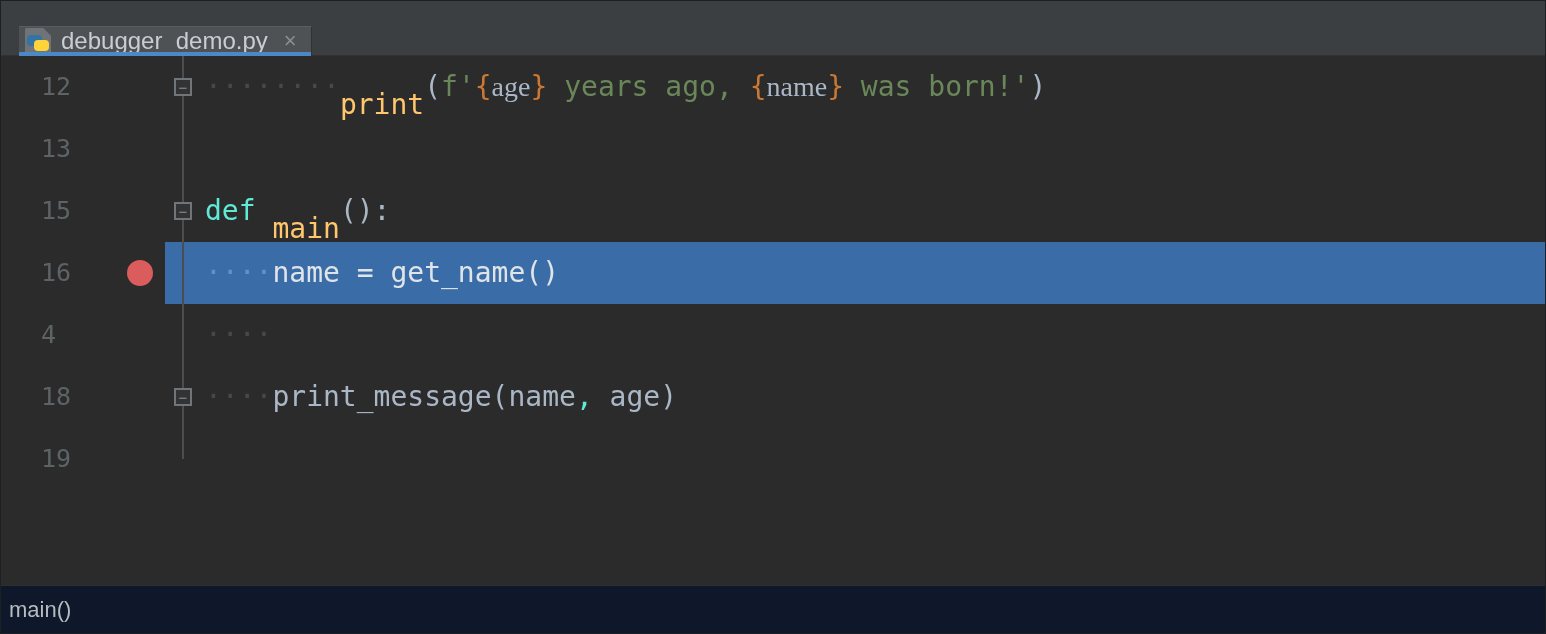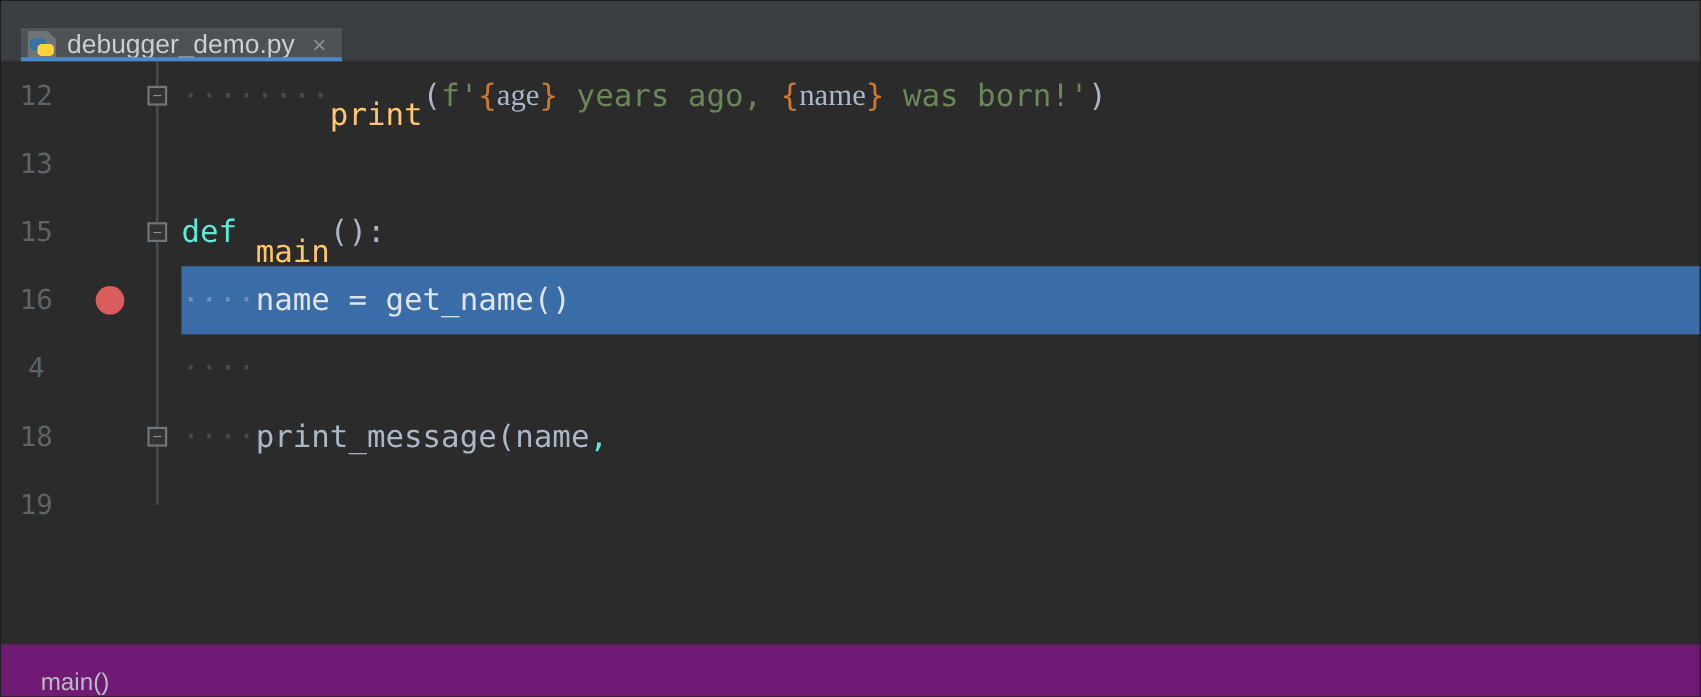--- a/index.html
+++ b/index.html
@@ -93,27 +93,28 @@
     line-height: 62px;
   }
   .line {
     display: flex;
     align-items: stretch;
     height: 62px;
     position: relative;
   }
   .gutter-num {
     width: 78px;
-    text-align: center;
+    text-align: left;
     padding-right: 14px;
     color: #5e6366;
     font-size: 25px;
     user-select: none;
     position: relative;
     z-index: 2;
+    margin-left: 40px;
   }
   .gutter-bp {
     width: 42px;
     display: flex;
     align-items: center;
     justify-content: center;
     position: relative;
     z-index: 2;
   }
   .bp-dot {
@@ -175,25 +176,25 @@
     top:0; bottom:0;
     background:#3a6ca8;
     z-index:1;
   }
   .line.highlight .code span { color:#dfe4e8 !important; }
   .line.highlight .code .ws-dot { color:#6a8ec2 !important; }
 
   
   .breadcrumbs {
     height: 48px;
-    background: #701a75;
+    background: #0f172a;
     border-top: 1px solid #2d2f31;
     display:flex;
-    align-items:flex-end;
-    padding-left: 36px;
+    align-items:center;
+    padding-left: 8px;
     font-family: "Segoe UI", "Helvetica Neue", Arial, sans-serif;
     font-size: 22px;
     color:#b7bcc0;
   }
 </style>
 </head>
 <body>
 
 <div class="ide">
 
@@ -261,21 +262,21 @@
         <div class="code"><span class="ws-dot">·</span><span class="ws-dot">·</span><span class="ws-dot">·</span><span class="ws-dot">·</span></div>
       </div>
       <div class="line">
         <div class="gutter-num">18</div>
         <div class="gutter-bp"></div>
         <div class="fold-strip">
           <div class="vline" style="top: 0px; bottom: 50%;"></div>
           <div class="vline" style="top: 50%; bottom: 0px;"></div>
           <div class="fold-mark">−</div>
         </div>
-        <div class="code"><span class="ws-dot">·</span><span class="ws-dot">·</span><span class="ws-dot">·</span><span class="ws-dot">·</span><span class="tok-default">print_message(name</span><span class="tok-keyword">,</span></div>
+        <div class="code"><span class="ws-dot">·</span><span class="ws-dot">·</span><span class="ws-dot">·</span><span class="ws-dot">·</span><span class="tok-default">print_message(name</span><span class="tok-keyword">,</span><span class="tok-default"> age)</span></div>
       </div>
       <div class="line">
         <div class="gutter-num">19</div>
         <div class="gutter-bp"></div>
         <div class="fold-strip">
           <div class="vline" style="top: 0px; bottom: 50%;"></div>
         </div>
         <div class="code"></div>
       </div>
     </div>

